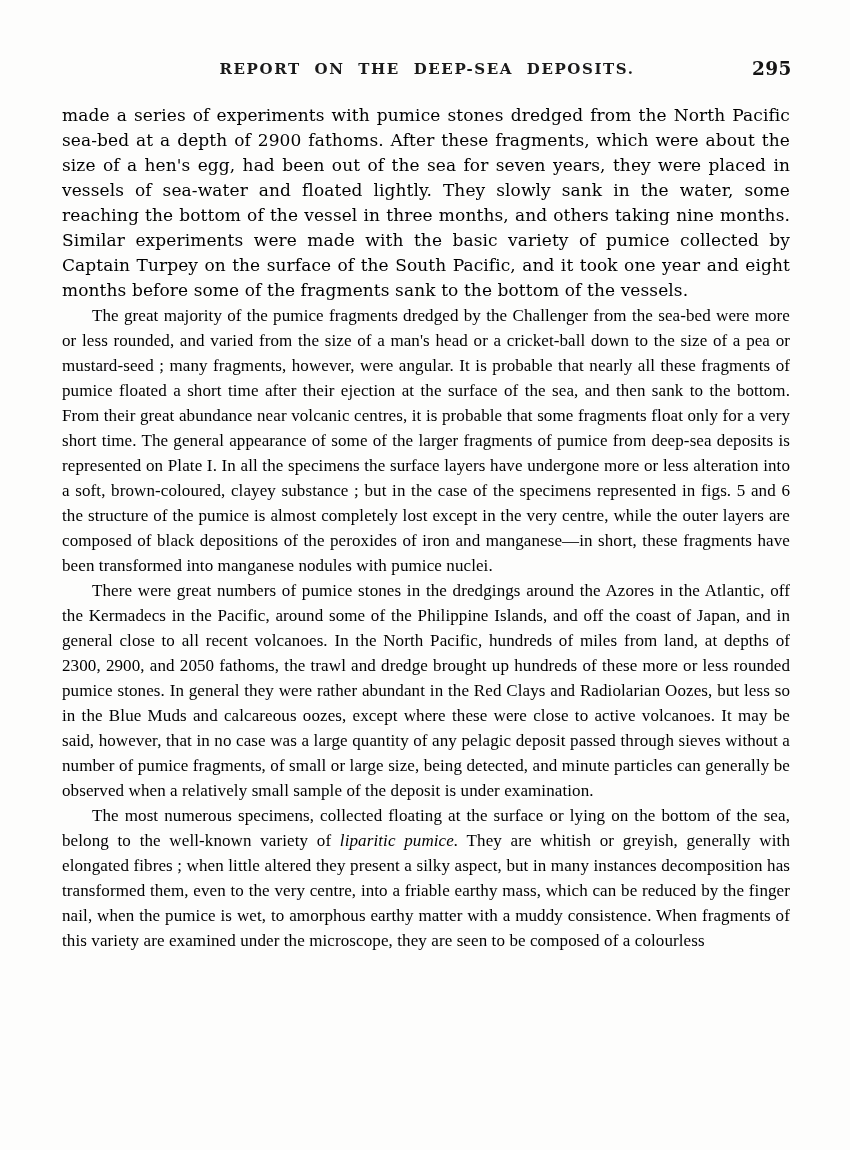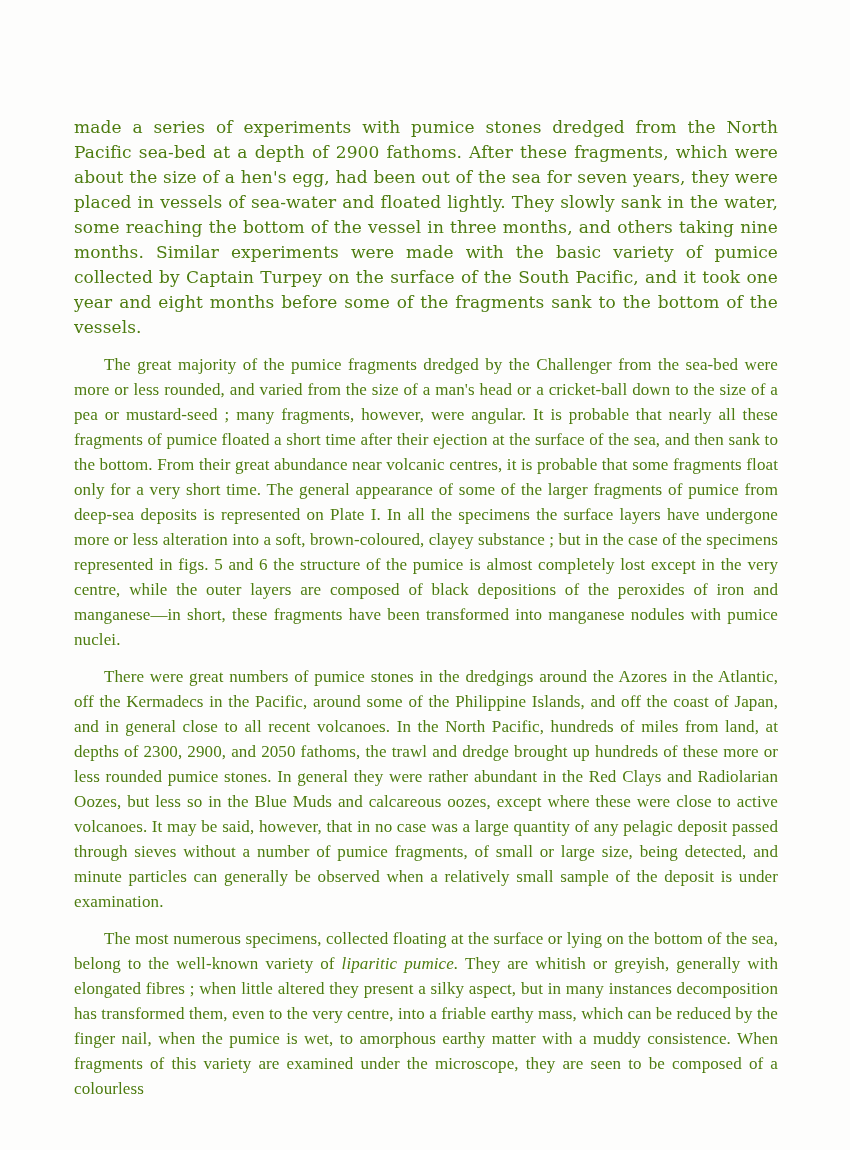--- a/index.html
+++ b/index.html
@@ -42,38 +42,42 @@
     letter-spacing: 0.5px;
     color: #141414;
   }
   .page-body {
     position: absolute;
     top: 103px;
     left: 62px;
     width: 728px;
   }
   .para {
-    margin: 12px;
+    margin: 0;
     font-size: 17px;
     line-height: 25px;
     text-align: justify;
     letter-spacing: 0.1px;
-    color: #4d7c0f;
+    color: #000000;
   }
   .para.indent {
     text-indent: 30px;
     font-family: Liberation Serif, serif;
   }
   .italic {
     font-style: italic;
   }
 </style>
 </head>
 <body>
 
 <div class="page">
+  <div class="running-head">
+    <span class="running-head-title">REPORT ON THE DEEP-SEA DEPOSITS.</span>
+    <span class="running-head-page">295</span>
+  </div>
   <div class="page-body">
       <p class="para"><span>made a series of experiments with pumice stones dredged from the North Pacific sea-bed at a depth of 2900 fathoms.  After these fragments, which were about the size of a hen's egg, had been out of the sea for seven years, they were placed in vessels of sea-water and floated lightly.  They slowly sank in the water, some reaching the bottom of the vessel in three months, and others taking nine months.  Similar experiments were made with the basic variety of pumice collected by Captain Turpey on the surface of the South Pacific, and it took one year and eight months before some of the fragments sank to the bottom of the vessels.</span></p>
       <p class="para indent"><span>The great majority of the pumice fragments dredged by the Challenger from the sea-bed were more or less rounded, and varied from the size of a man's head or a cricket-ball down to the size of a pea or mustard-seed ; many fragments, however, were angular.  It is probable that nearly all these fragments of pumice floated a short time after their ejection at the surface of the sea, and then sank to the bottom.  From their great abundance near volcanic centres, it is probable that some fragments float only for a very short time.  The general appearance of some of the larger fragments of pumice from deep-sea deposits is represented on Plate I.  In all the specimens the surface layers have undergone more or less alteration into a soft, brown-coloured, clayey substance ; but in the case of the specimens represented in figs. 5 and 6 the structure of the pumice is almost completely lost except in the very centre, while the outer layers are composed of black depositions of the peroxides of iron and manganese—in short, these fragments have been transformed into manganese nodules with pumice nuclei.</span></p>
       <p class="para indent"><span>There were great numbers of pumice stones in the dredgings around the Azores in the Atlantic, off the Kermadecs in the Pacific, around some of the Philippine Islands, and off the coast of Japan, and in general close to all recent volcanoes.  In the North Pacific, hundreds of miles from land, at depths of 2300, 2900, and 2050 fathoms, the trawl and dredge brought up hundreds of these more or less rounded pumice stones.  In general they were rather abundant in the Red Clays and Radiolarian Oozes, but less so in the Blue Muds and calcareous oozes, except where these were close to active volcanoes.  It may be said, however, that in no case was a large quantity of any pelagic deposit passed through sieves without a number of pumice fragments, of small or large size, being detected, and minute particles can generally be observed when a relatively small sample of the deposit is under examination.</span></p>
       <p class="para indent"><span>The most numerous specimens, collected floating at the surface or lying on the bottom of the sea, belong to the well-known variety of </span><span class="italic">liparitic pumice.</span><span>  They are whitish or greyish, generally with elongated fibres ; when little altered they present a silky aspect, but in many instances decomposition has transformed them, even to the very centre, into a friable earthy mass, which can be reduced by the finger nail, when the pumice is wet, to amorphous earthy matter with a muddy consistence.  When fragments of this variety are examined under the microscope, they are seen to be composed of a colourless</span></p>
     </div>
 </div>
 
 </body></html>

